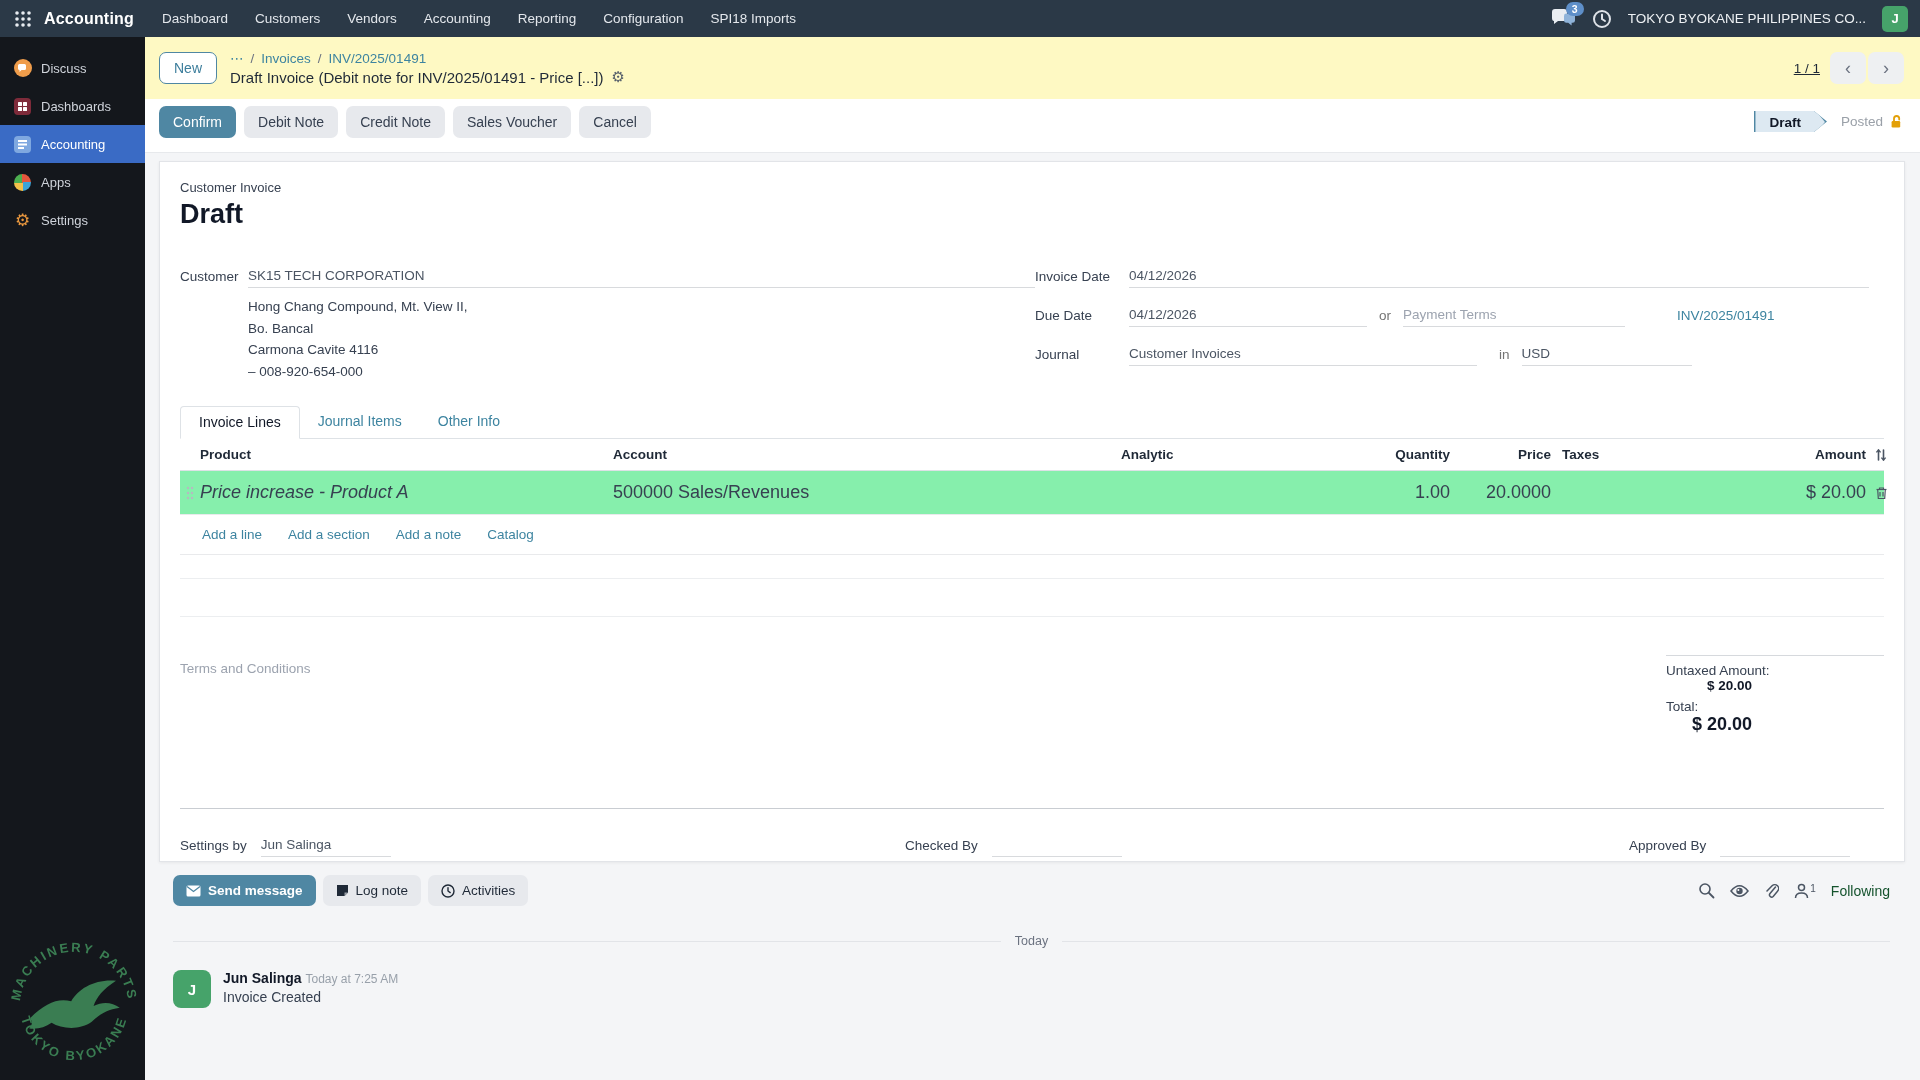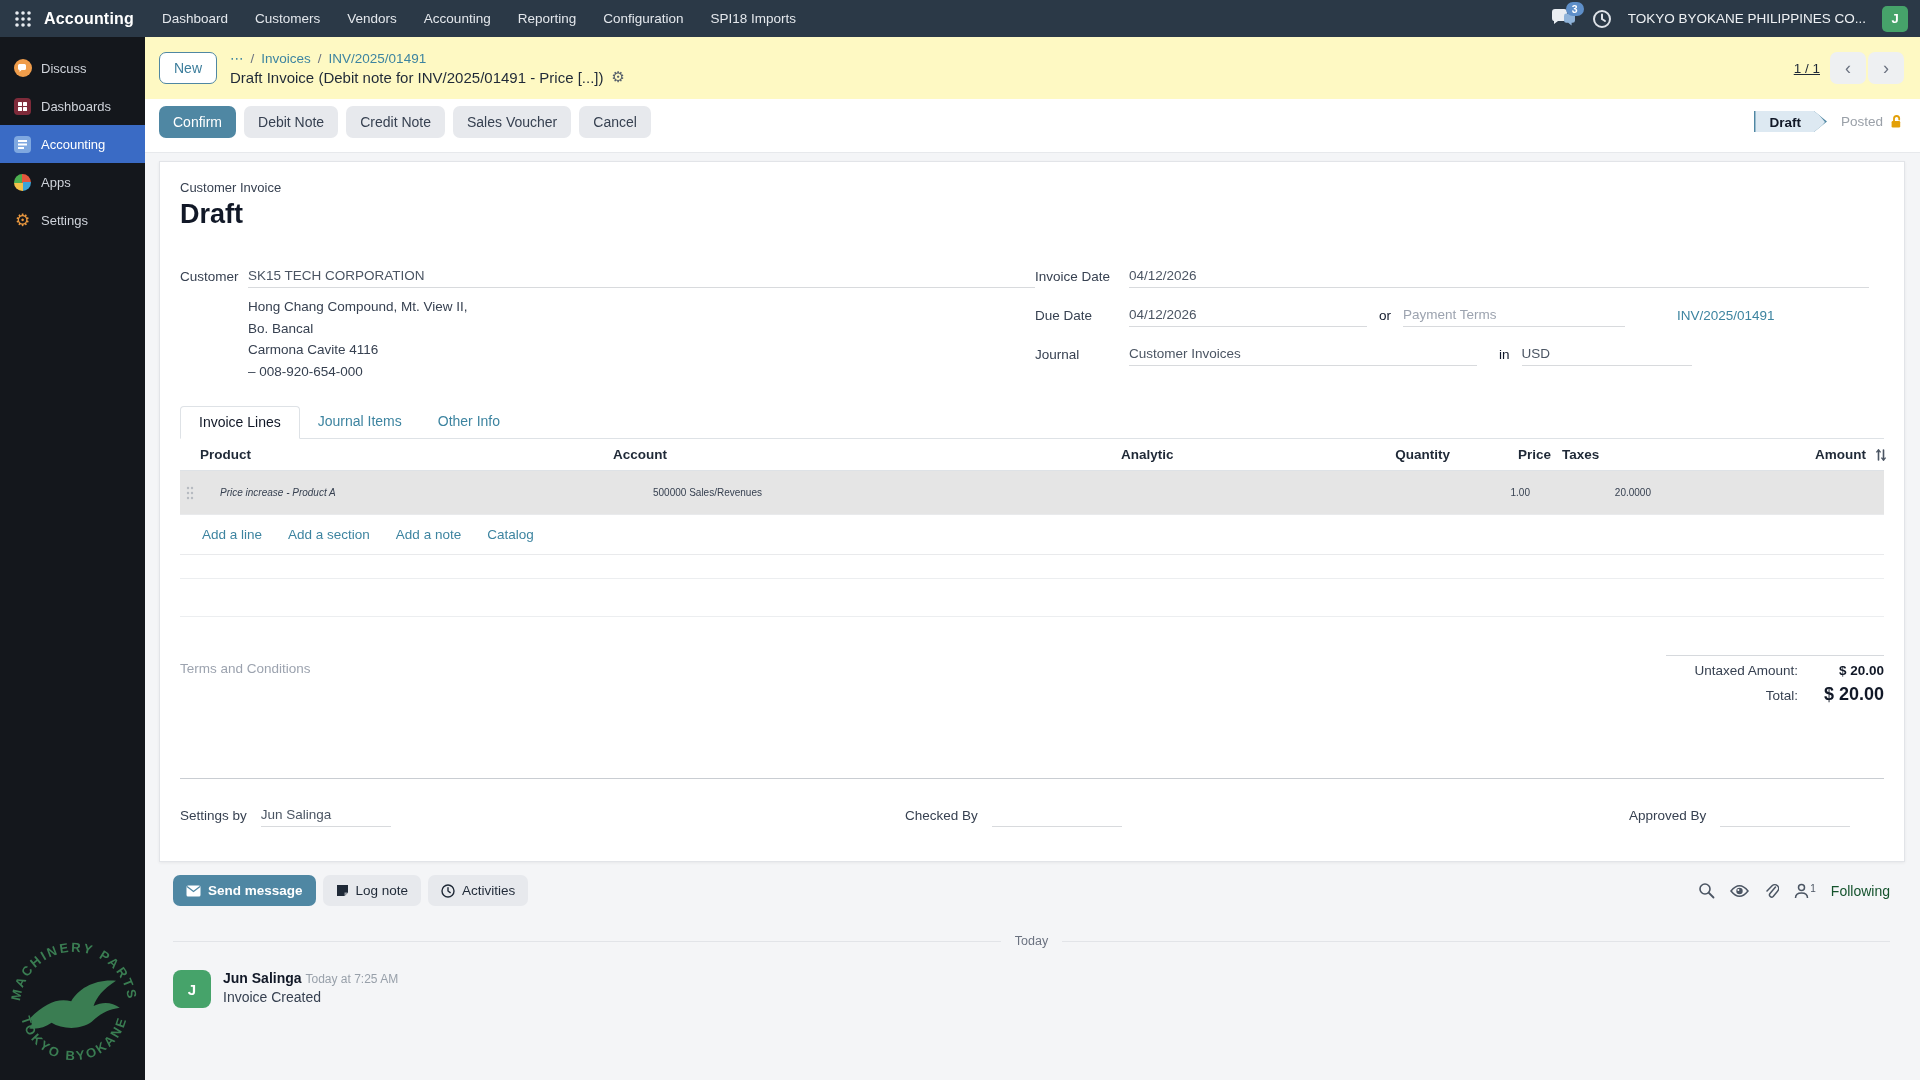--- a/index.html
+++ b/index.html
@@ -79,54 +79,54 @@
   .cust-field { flex:1; }
   .inp { width:100%; border:none; border-bottom:1px solid #d8dadd; background:transparent; font-size:13.5px;
     color:#4b5563; padding:2px 0 4px 0; font-family:inherit; outline:none; }
   .inp::placeholder { color:#9ca3af; }
   .address { font-size:13.5px; color:#374151; line-height:21.5px; margin-top:8px; }
   .hc-right { flex:1; }
   .f-row { display:flex; align-items:flex-start; height:39px; }
   .f-label { width:94px; font-size:13.5px; font-weight:500; color:#374151; padding-top:3px; flex-shrink:0; }
   .inp.date-wide { width:740px; }
   .inp.date { width:238px; }
-  .mid-word { font-size:13.5px; color:#0f172a; padding:3px 12px 0 12px; }
+  .mid-word { font-size:13.5px; color:#737373; padding:3px 12px 0 12px; }
   .inp.pterms { width:222px; }
   .ref-link { font-size:13.5px; color:#3d84a0; margin:3px 0 0 52px; cursor:pointer; text-decoration:none; }
   .inp.journal { width:348px; }
   .mid-word.in-w { padding-left:22px; }
   .inp.currency { width:170px; }
 
   
   .tabs { display:flex; margin-top:22px; border-bottom:1px solid #dee2e6; height:34px; }
   .tab { font-size:14px; padding:7px 18px; color:#3d84a0; cursor:pointer; position:relative; top:1px; }
   .tab.active { background:#fff; border:1px solid #dee2e6; border-bottom:1px solid #fff; border-radius:4px 4px 0 0;
     color:#111827; font-weight:500; }
 
   
   .ltable { width:100%; }
   .lrow { display:grid; grid-template-columns:20px 413px 508px 192px 137px 101px 190px 125px 22px; align-items:center; }
   .lrow.head { height:32px; border-bottom:1px solid #dee2e6; font-size:13.5px; font-weight:700; color:#1f2937; }
-  .lrow.body { height:44px; border-bottom:1px solid #e9eaec; background:#e5e5e5; font-size:10px;gap:20px; }
+  .lrow.body { height:44px; border-bottom:1px solid #e9eaec; background:#86efac; font-size:18px; }
   .cell-r { text-align:right; }
   .cell-taxes { padding-left:11px; }
   .prod-cell { font-style:italic; color:#374151; }
   .drag-handle { display:flex; justify-content:center; cursor:grab; }
   .cols-icon, .trash-icon { display:flex; justify-content:flex-end; cursor:pointer; }
   .links-row { height:40px; display:flex; align-items:center; gap:26px; padding-left:22px;
     border-bottom:1px solid #e9eaec; font-size:13.5px; }
   .tlink { color:#3d84a0; cursor:pointer; text-decoration:none; }
   .empty-row1 { height:24px; border-bottom:1px solid #eceef0; }
   .empty-row2 { height:38px; border-bottom:1px solid #eceef0; }
 
   
   .nt-row { display:flex; margin-top:38px; }
   .notes-ph { font-size:13.5px; color:#9ca3af; padding-top:6px; cursor:text; }
   .totals { margin-left:auto; width:218px; border-top:1px solid #d6d9dd; padding-top:7px; }
-  .tot-line { display:flex; justify-content:flex-end; align-items:baseline; font-size:13.5px; margin-bottom:6px; }
+  .tot-line { display:flex; justify-content:flex-end; align-items:baseline; font-size:13.5px; margin-bottom:6px;flex-direction:column; }
   .tot-label { color:#374151; }
   .tot-val { font-weight:700; color:#111827; width:86px; text-align:right; }
   .tot-line.grand .tot-label { font-size:13.5px; }
   .tot-line.grand .tot-val { font-size:18px; }
 
   .sheet-hr { border:none; border-top:1px solid #c9cdd2; margin-top:67px; }
 
   
   .sig-row { position:relative; height:44px; margin-top:26px; }
   .sig-group { position:absolute; top:0; display:flex; gap:14px; align-items:flex-start; }

